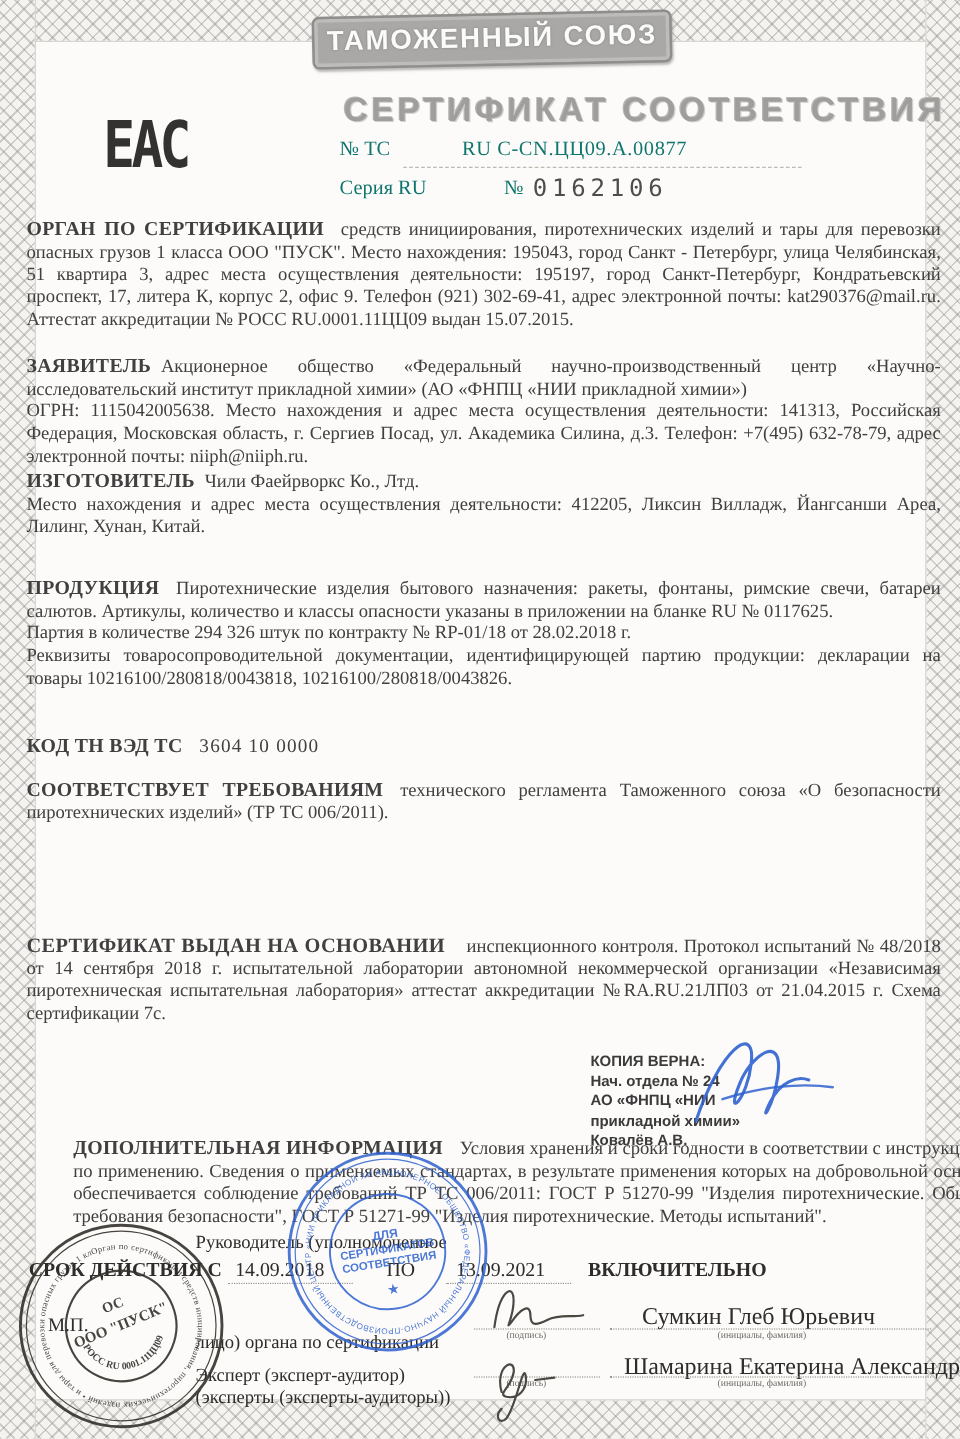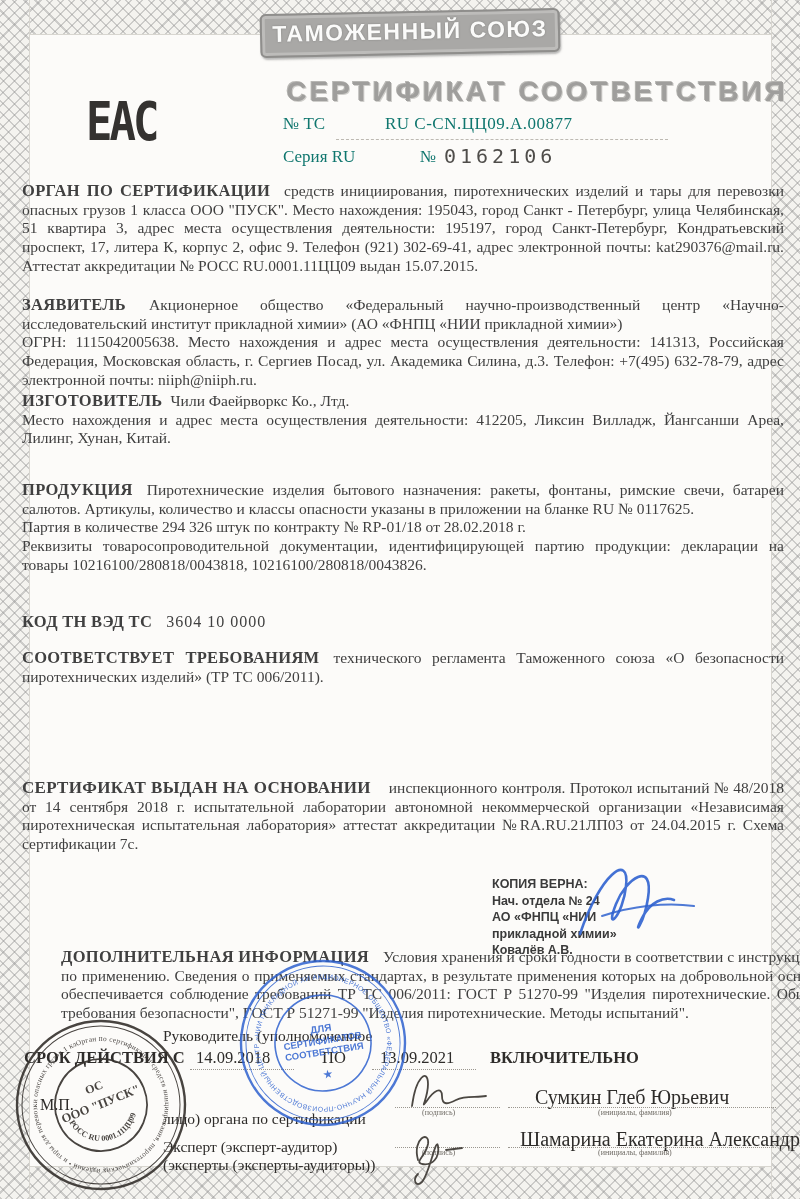--- a/index.html
+++ b/index.html
@@ -76,21 +76,21 @@
   <div class="dashline" style="left:336px;top:138px;width:332px;"></div>
   <div class="numrow" style="left:283px;top:147px;">Серия RU</div>
   <div class="numrow" style="left:420px;top:147px;">№</div>
   <div class="numrow serial" style="left:444px;top:144px;">0162106</div>
 
   <div class="para" style="top:182px;">
     <span class="lbl">ОРГАН ПО СЕРТИФИКАЦИИ</span><span>средств инициирования, пиротехнических изделий и тары для перевозки опасных грузов 1 класса ООО "ПУСК". Место нахождения: 195043, город Санкт - Петербург, улица Челябинская, 51 квартира 3, адрес места осуществления деятельности: 195197, город Санкт-Петербург, Кондратьевский проспект, 17, литера К, корпус 2, офис 9. Телефон (921) 302-69-41, адрес электронной почты: kat290376@mail.ru. Аттестат аккредитации № РОСС RU.0001.11ЦЦ09 выдан 15.07.2015.</span>
   </div>
 
   <div class="para" style="top:296px;">
-    <span class="lbl" style="margin-right:23px;">ЗАЯВИТЕЛЬ</span><span>Акционерное общество «Федеральный научно-производственный центр «Научно-исследовательский институт прикладной химии» (АО «ФНПЦ «НИИ прикладной химии»)</span>
+    <span class="lbl" style="margin-right:8px;">ЗАЯВИТЕЛЬ</span><span>Акционерное общество «Федеральный научно-производственный центр «Научно-исследовательский институт прикладной химии» (АО «ФНПЦ «НИИ прикладной химии»)</span>
     <div>ОГРН: 1115042005638. Место нахождения и адрес места осуществления деятельности: 141313, Российская Федерация, Московская область, г. Сергиев Посад, ул. Академика Силина, д.3. Телефон: +7(495) 632-78-79, адрес электронной почты: niiph@niiph.ru.</div>
   </div>
 
   <div class="para" style="top:392px;">
     <span class="lbl" style="margin-right:8px;">ИЗГОТОВИТЕЛЬ</span><span>Чили Фаейрворкс Ко., Лтд.</span>
     <div>Место нахождения и адрес места осуществления деятельности: 412205, Ликсин Вилладж, Йангсанши Ареа, Лилинг, Хунан, Китай.</div>
   </div>
 
   <div class="para" style="top:481px;">
     <span class="lbl">ПРОДУКЦИЯ</span><span>Пиротехнические изделия бытового назначения: ракеты, фонтаны, римские свечи, батареи салютов. Артикулы, количество и классы опасности указаны в приложении на бланке RU № 0117625.</span>
@@ -100,21 +100,21 @@
 
   <div class="para" style="top:613px;">
     <span class="lbl">КОД ТН ВЭД ТС</span><span style="letter-spacing:1px;font-size:16px;">3604 10 0000</span>
   </div>
 
   <div class="para" style="top:649px;">
     <span class="lbl">СООТВЕТСТВУЕТ ТРЕБОВАНИЯМ</span><span>технического регламента Таможенного союза «О безопасности пиротехнических изделий» (ТР ТС 006/2011).</span>
   </div>
 
   <div class="para" style="top:779px;">
-    <span class="lbl-big">СЕРТИФИКАТ ВЫДАН НА ОСНОВАНИИ</span><span>инспекционного контроля. Протокол испытаний № 48/2018 от 14 сентября 2018 г. испытательной лаборатории автономной некоммерческой организации «Независимая пиротехническая испытательная лаборатория» аттестат аккредитации №RA.RU.21ЛП03 от 24.04.2015 г. Схема сертификации 7с.</span>
+    <span class="lbl-big">СЕРТИФИКАТ ВЫДАН НА ОСНОВАНИИ</span><span>инспекционного контроля. Протокол испытаний № 48/2018 от 14 сентября 2018 г. испытательной лаборатории автономной некоммерческой организации «Независимая пиротехническая испытательная лаборатория» аттестат аккредитации №RA.RU.21ЛП03 от 21.04.2015 г. Схема сертификации 7с.</span>
   </div>
 
   <div class="copy-block">
     <div>КОПИЯ ВЕРНА:</div>
     <div>Нач. отдела № 24</div>
     <div>АО «ФНПЦ «НИИ</div>
     <div>прикладной химии»</div>
     <div>Ковалёв А.В.</div>
   </div>
 

